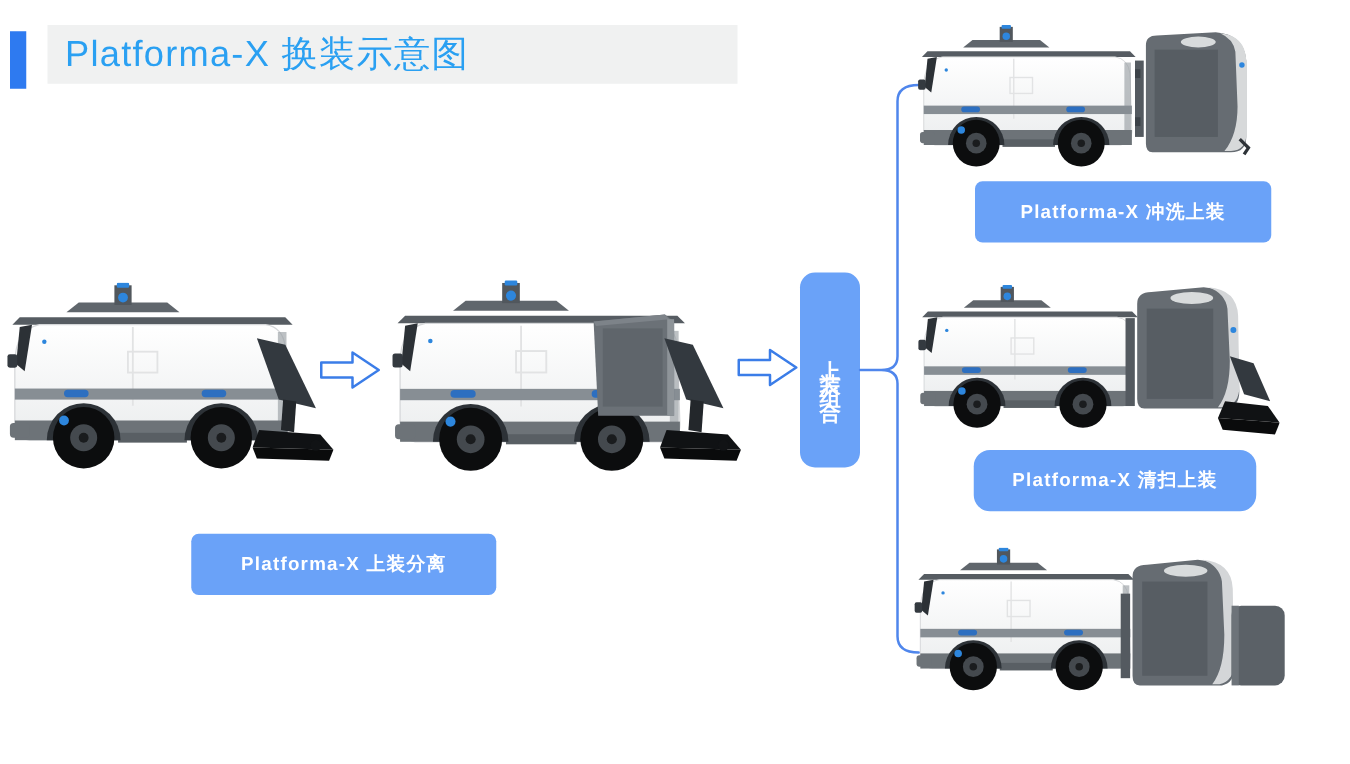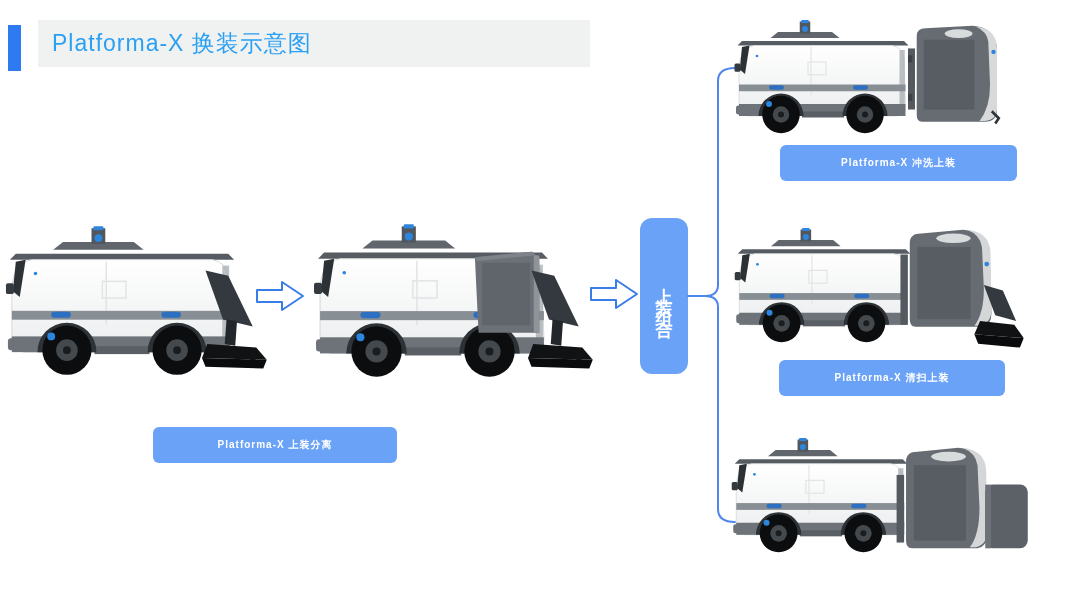--- a/index.html
+++ b/index.html
@@ -2,28 +2,28 @@
 <html><head>
 <meta charset="utf-8">
 <style>
   html,body{margin:0;padding:0;background:#ffffff;}
   #page{position:relative;width:1080px;height:611px;background:#ffffff;overflow:hidden;
         font-family:"Liberation Sans","DejaVu Sans",sans-serif;}
   
   #accent-bar{position:absolute;left:8px;top:25px;width:13px;height:46px;background:#2e7af0;}
   #title-strip{position:absolute;left:38px;top:20px;width:552px;height:47px;background:#f0f1f1;
                display:flex;align-items:center;padding-left:14px;box-sizing:border-box;}
-  #title-strip .t{font-size:23px;font-weight:500;color:#2aa0f2;letter-spacing:1px;white-space:nowrap;}
+  #title-strip .t{font-size:29px;font-weight:500;color:#2aa0f2;letter-spacing:1px;white-space:nowrap;}
   
-  .badge{position:absolute;height:36px;background:#6aa2f8;border-radius:6px;color:#ffffff;
-         font-size:10px;font-weight:bold;display:flex;align-items:center;justify-content:center;
+  .badge{position:absolute;height:49px;background:#6aa2f8;border-radius:6px;color:#ffffff;
+         font-size:15px;font-weight:bold;display:flex;align-items:center;justify-content:center;
          letter-spacing:1px;white-space:nowrap;}
   #badge-stage1{left:153px;top:403px;width:244px;margin-top:24px;}
   #badge-out0{left:780px;top:145px;width:237px;}
-  #badge-out1{left:779px;top:360px;width:226px;}
+  #badge-out1{left:779px;top:360px;width:226px;border-radius:13px;}
   #badge-out2{left:780px;top:570px;width:258px;}
   
   #combine-box{position:absolute;left:640px;top:218px;width:48px;height:156px;background:#6aa2f8;
                border-radius:12px;display:flex;align-items:center;justify-content:center;}
   #combine-box .v{writing-mode:vertical-lr;text-orientation:upright;color:#ffffff;font-size:17px;
                   font-weight:bold;letter-spacing:11px;line-height:1;}
   
   .abs{position:absolute;}
 </style>
 </head>

